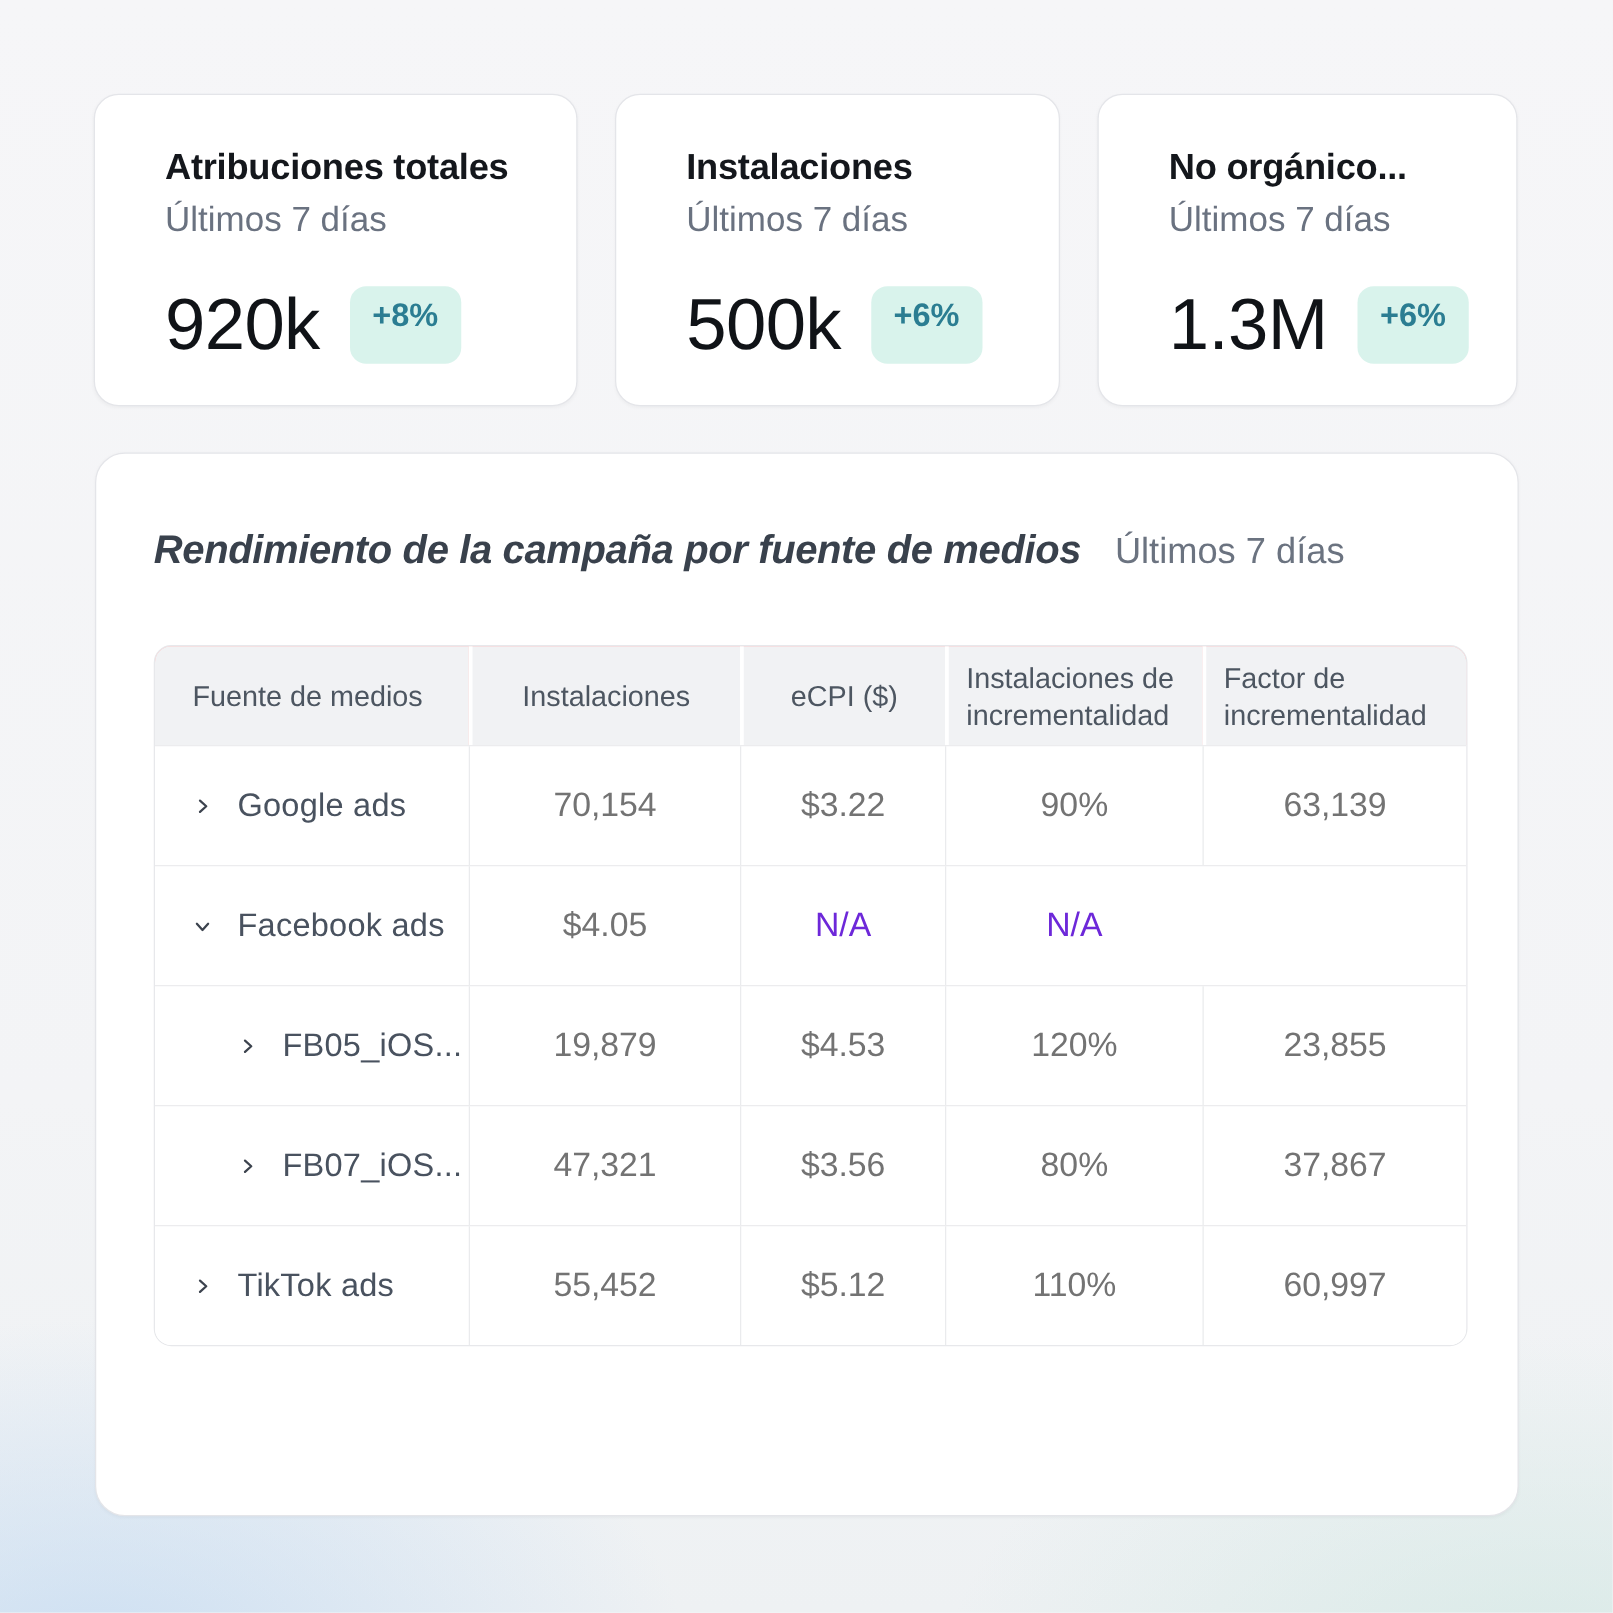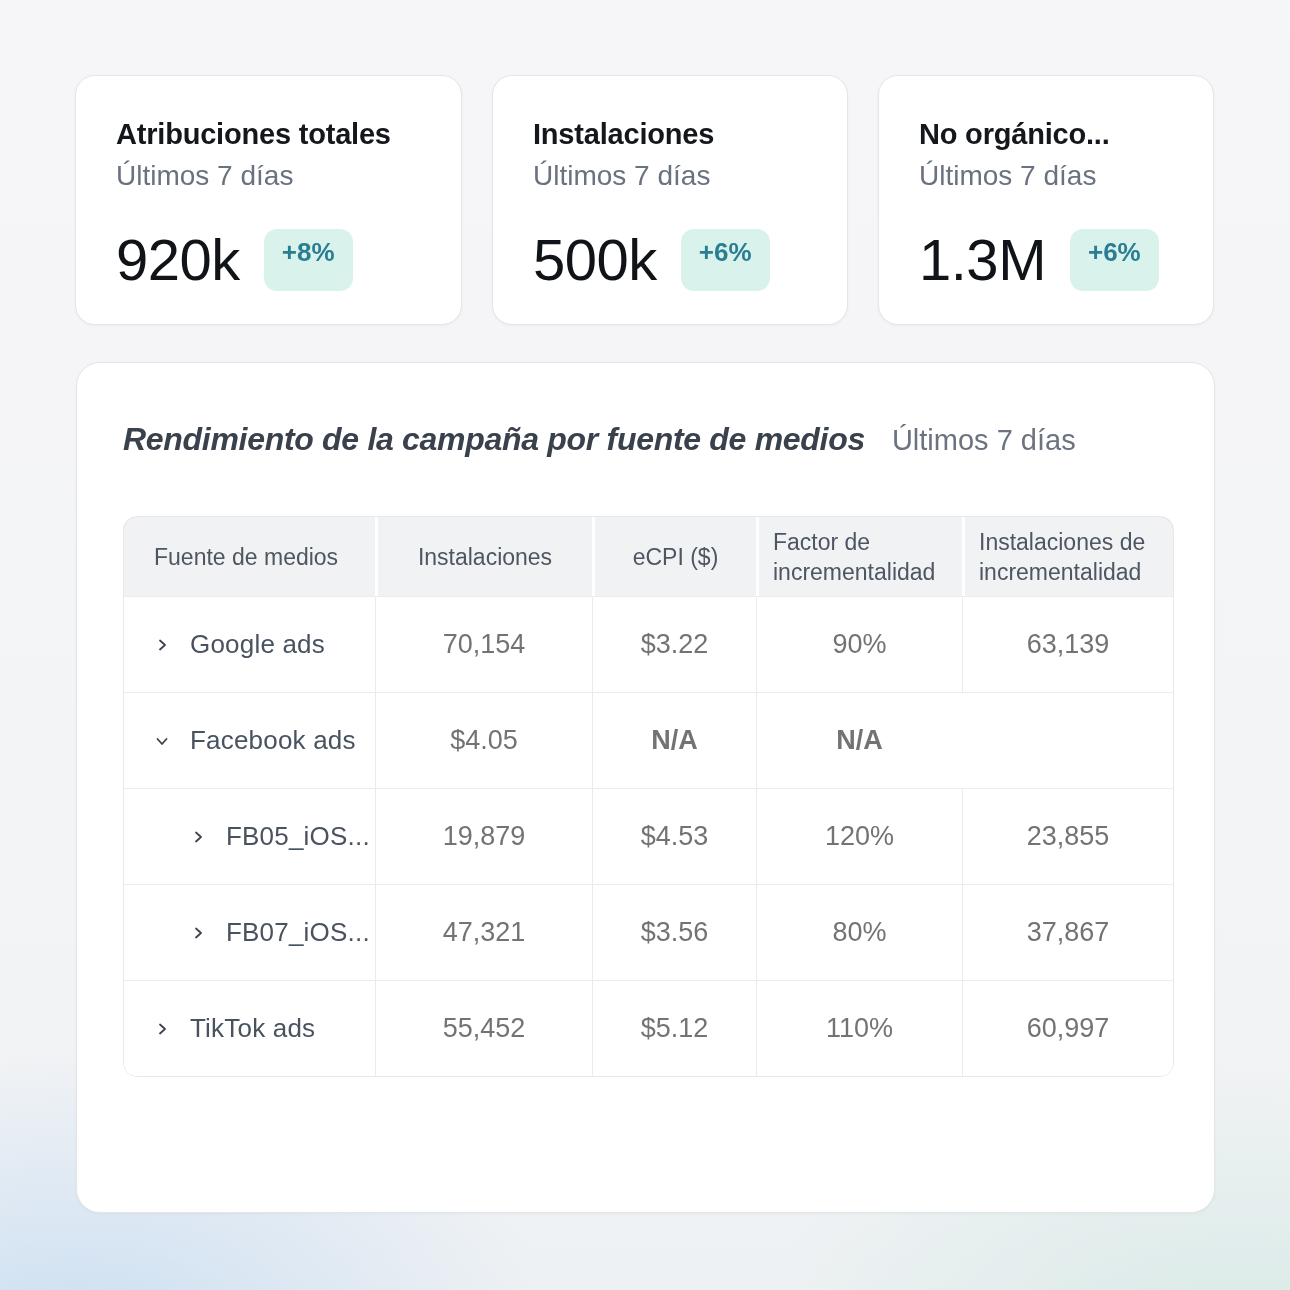--- a/index.html
+++ b/index.html
@@ -13,21 +13,21 @@
       radial-gradient(780px 440px at 96% 104%, rgba(199,228,221,.55), rgba(199,228,221,0) 62%),
       linear-gradient(180deg,#f6f6f8 0%,#f3f4f6 68%,#eef1f3 100%);
     overflow:hidden;
     position:relative;
   }
 
   
   .kpi-row{ position:absolute; left:75px; top:75px; display:flex; gap:30px; }
   .kpi-card{
     background:#fff; border:1.5px solid #e4e5e9; border-radius:20px;
-    height:250px; padding:40px 36px 0 40px;
+    height:250px; padding:40px 36px 0 56px;
     box-shadow:0 1px 3px rgba(20,24,33,.04);
   }
   .kpi-card.w1{ width:387px; } .kpi-card.w2{ width:356px; } .kpi-card.w3{ width:336px; }
   .kpi-title{ font-size:29px; font-weight:700; color:#14171c; letter-spacing:-.2px; line-height:36px; }
   .kpi-period{ font-size:28px; color:#6a7280; line-height:34px; margin-top:7px; }
   .kpi-value-row{ display:flex; gap:24px; margin-top:36px; }
   .kpi-value{ font-size:58px; font-weight:500; color:#101317; letter-spacing:-.5px; line-height:62px; }
   .kpi-badge{
     background:#d9f3ec; color:#2b7d92; font-size:26px; font-weight:600;
     padding:8px 18px; border-radius:13px; line-height:30px;
@@ -62,21 +62,21 @@
   .th.wrapped{ padding-left:14px; padding-right:8px; }
   .trow{ height:96px; border-top:1.5px solid #ececee; background:#fff; }
   .cell{ display:flex; align-items:center; }
   .cell + .cell{ border-left:1.5px solid #eaebed; }
   .c-source{ padding-left:30px; gap:20px; }
   .c-source.indent{ padding-left:66px; }
   .chev{ width:16px; height:16px; display:inline-flex; color:#3c434e; flex:0 0 auto; }
   .chev svg{ width:16px; height:16px; }
   .src-label{ font-size:26px; color:#49525f; letter-spacing:.2px; }
   .c-num{ justify-content:center; font-size:27px; font-weight:500; color:#737373; }
-  .c-num.muted{ color:#737373; font-weight:700; }
+  .c-num.muted{ color:#6d28d9; font-weight:400; }
 </style>
 </head>
 <body>
 
 <div class="kpi-row">
   <div class="kpi-card w1">
     <div class="kpi-title">Atribuciones totales</div>
     <div class="kpi-period">Últimos 7 días</div>
     <div class="kpi-value-row">
       <span class="kpi-value">920k</span>
@@ -105,22 +105,22 @@
   <div class="main-header">
     <span class="main-title">Rendimiento de la campaña por fuente de medios</span>
     <span class="main-period">Últimos 7 días</span>
   </div>
 
   <div class="table">
     <div class="thead grid-cols">
       <div class="th left">Fuente de medios</div>
       <div class="th center">Instalaciones</div>
       <div class="th center">eCPI ($)</div>
+      <div class="th wrapped">Instalaciones de incrementalidad</div>
       <div class="th wrapped">Factor de incrementalidad</div>
-      <div class="th wrapped">Instalaciones de incrementalidad</div>
     </div>
     <div id="tbody">
         <div class="trow grid-cols">
     <div class="cell c-source">
       <span class="chev">
               <svg viewBox="0 0 16 16" fill="none">
                 <path d="M6 3.5l5 4.5-5 4.5" stroke="currentColor" stroke-width="1.8" stroke-linecap="round" stroke-linejoin="round"></path>
               </svg>
             </span>
       <span class="src-label">Google ads</span>

